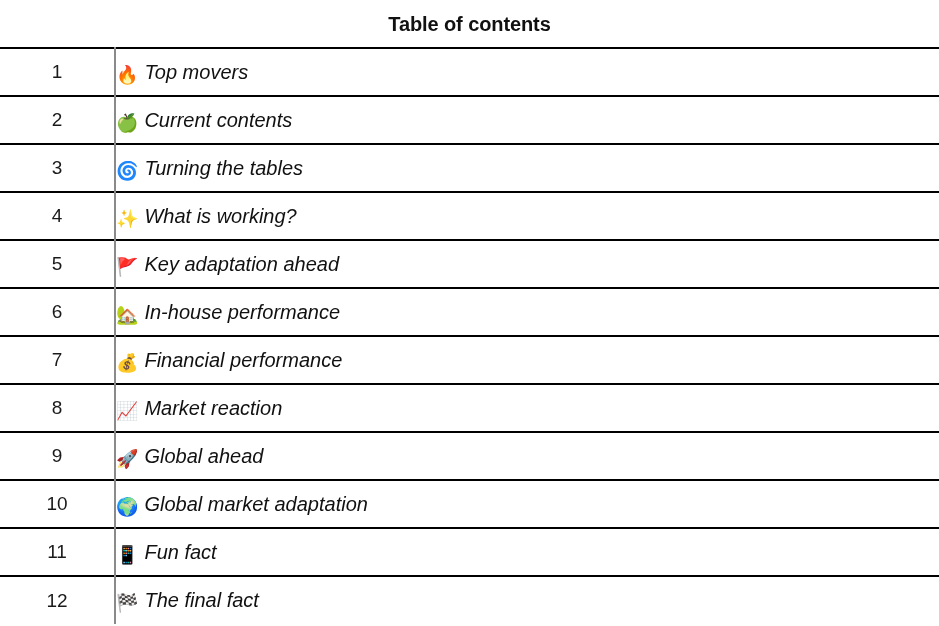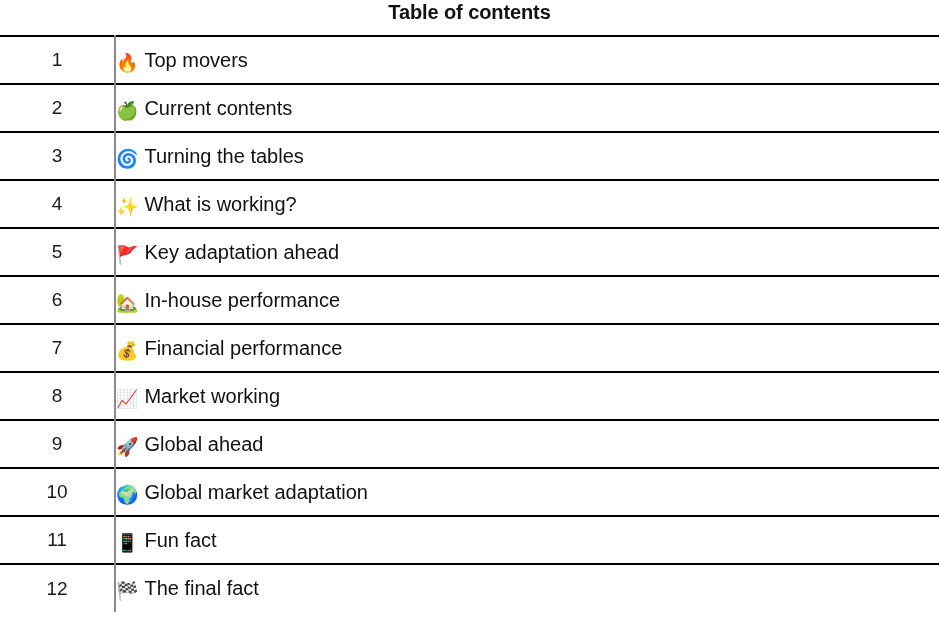--- a/index.html
+++ b/index.html
@@ -22,20 +22,21 @@
     position: relative;
     box-sizing: border-box;
   }
 
   .toc-title {
     font-size: 20px;
     font-weight: bold;
     text-align: center;
     color: #111111;
     line-height: 24px;
+    padding-top: 12px;
     letter-spacing: -0.1px;
   }
 
   .toc-table {
     width: 939px;
     border-collapse: collapse;
     table-layout: fixed;
     margin-top: 11px;
   }
 
@@ -70,20 +71,21 @@
     font-family: "DejaVu Sans", sans-serif;
     font-size: 18px;
     line-height: 1;
     display: inline-block;
     vertical-align: -2px;
     margin-right: 6px;
   }
 
   .row-text {
     display: inline;
+    font-style: italic;
   }
 </style>
 </head>
 <body>
 
 <div class="page">
 
   <div class="toc-title">Table of contents</div>
 
   <table class="toc-table">
@@ -111,21 +113,21 @@
         <tr>
           <td class="col-num">6</td>
           <td class="col-label"><span class="row-emoji">🏡</span><span class="row-text">In-house performance</span></td>
         </tr>
         <tr>
           <td class="col-num">7</td>
           <td class="col-label"><span class="row-emoji">💰</span><span class="row-text">Financial performance</span></td>
         </tr>
         <tr>
           <td class="col-num">8</td>
-          <td class="col-label"><span class="row-emoji">📈</span><span class="row-text">Market working</span></td>
+          <td class="col-label"><span class="row-emoji">📈</span><span class="row-text">Market reaction</span></td>
         </tr>
         <tr>
           <td class="col-num">9</td>
           <td class="col-label"><span class="row-emoji">🚀</span><span class="row-text">Global ahead</span></td>
         </tr>
         <tr>
           <td class="col-num">10</td>
           <td class="col-label"><span class="row-emoji">🌍</span><span class="row-text">Global market adaptation</span></td>
         </tr>
         <tr>

